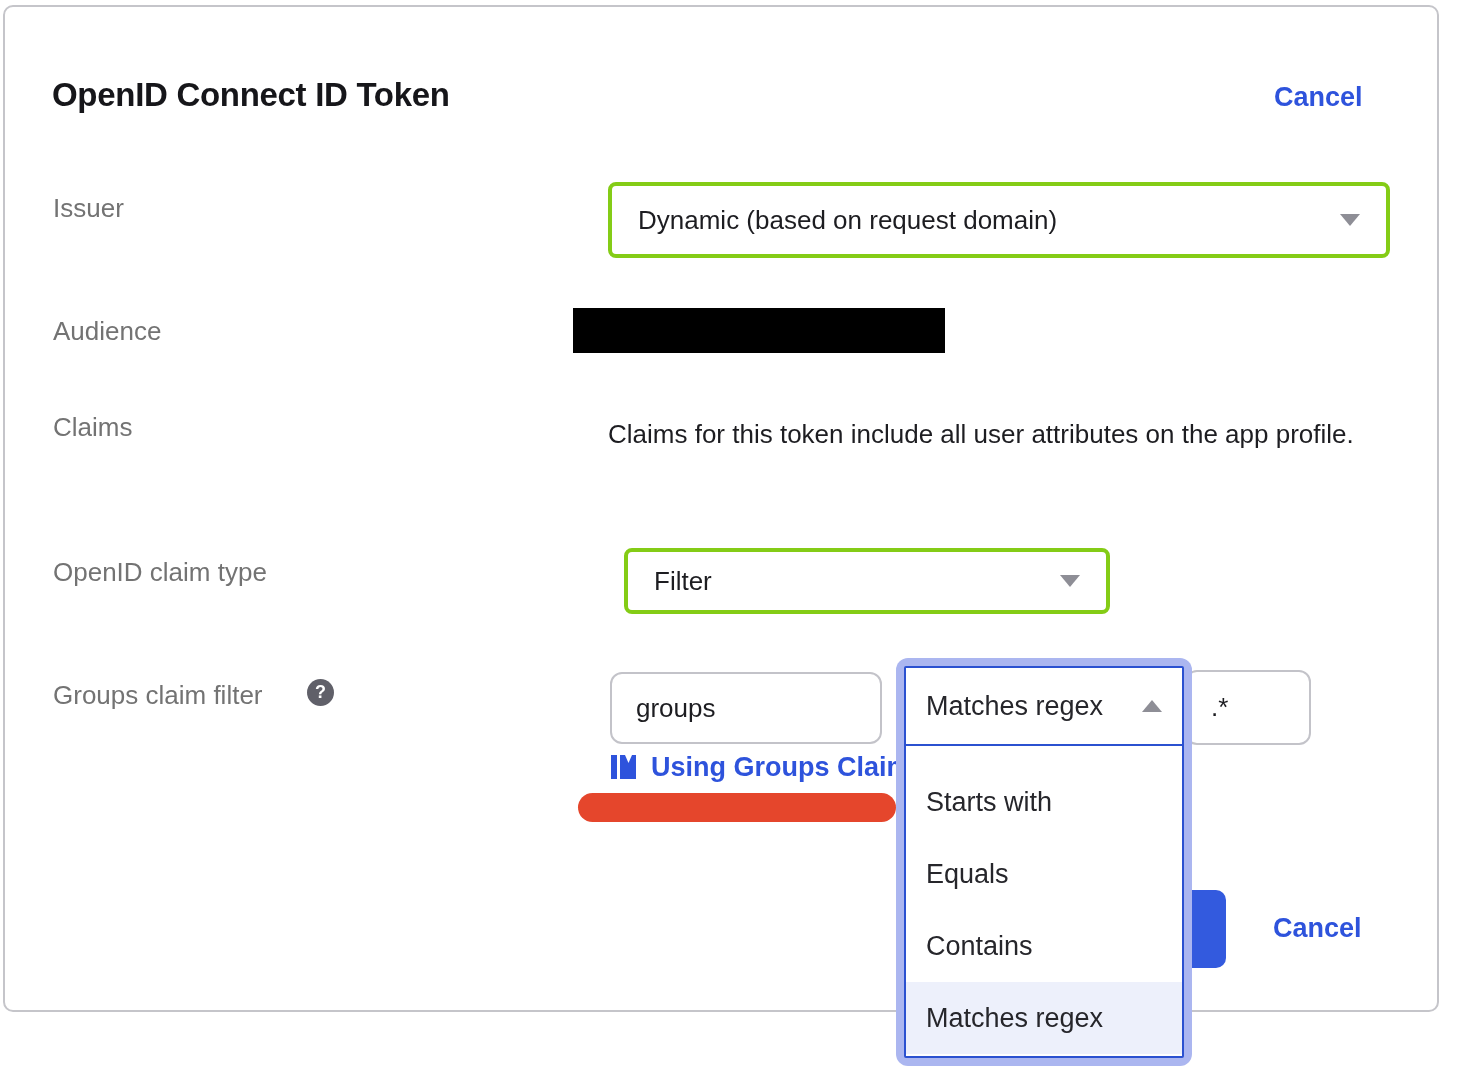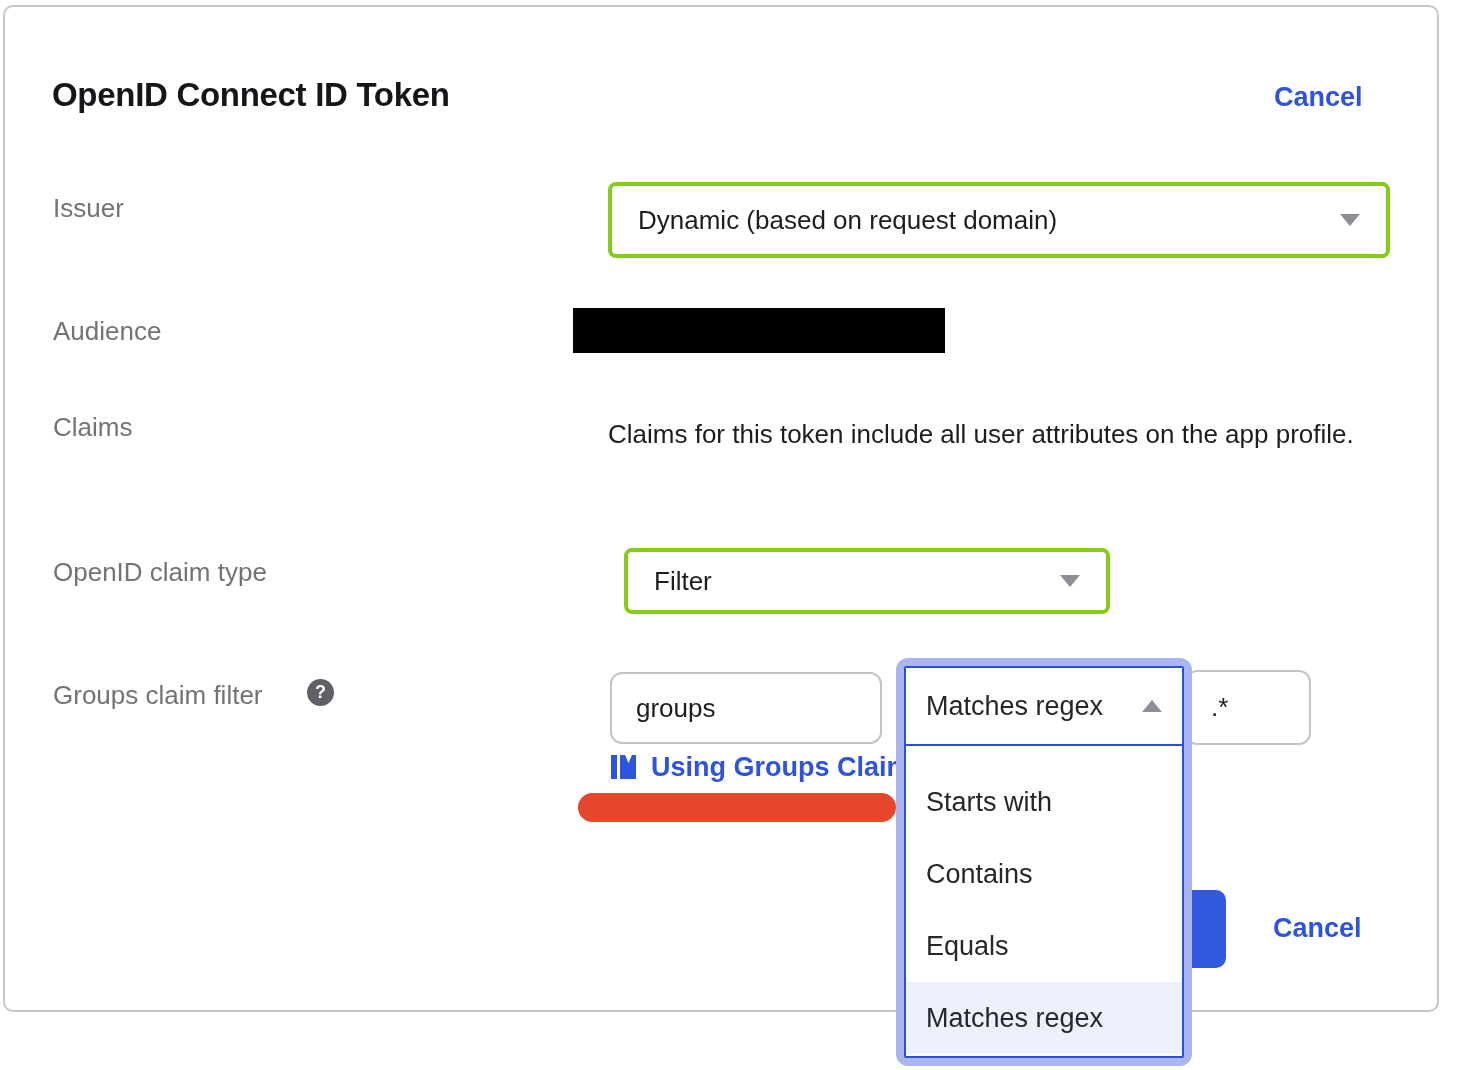--- a/index.html
+++ b/index.html
@@ -114,20 +114,20 @@
   <a class="link-blue cancel-bottom">Cancel</a>
 
   <div class="op-dropdown">
     <div class="op-inner">
       <div class="op-header">
         <span>Matches regex</span>
         <span class="caret-up"></span>
       </div>
       <div class="op-list">
         <div class="op-item">Starts with</div>
+        <div class="op-item">Equals</div>
         <div class="op-item">Contains</div>
-        <div class="op-item">Equals</div>
         <div class="op-item selected">Matches regex</div>
       </div>
     </div>
   </div>
 
 </div>
 
 </body></html>

